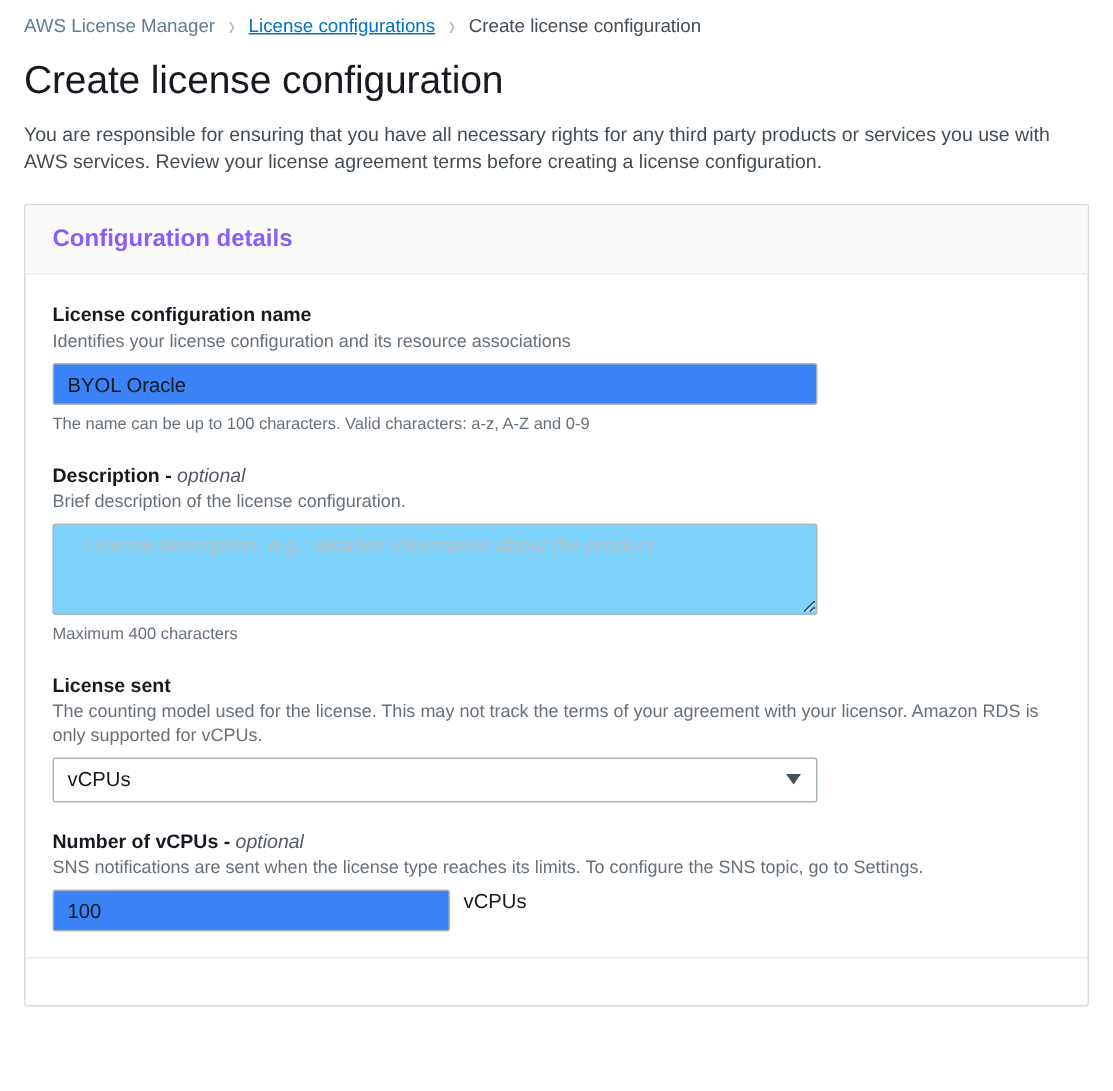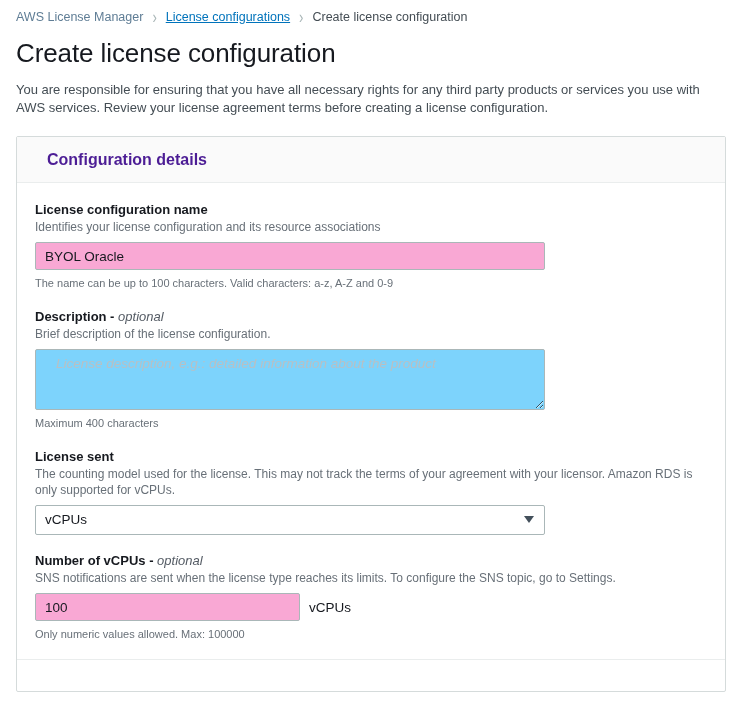--- a/index.html
+++ b/index.html
@@ -75,22 +75,21 @@
     border-radius: 2px;
   }
   .card-header {
     background: #fafafa;
     border-bottom: 1px solid #eaeded;
     padding: 14px 18px 13px 18px;
   }
   .card-header-title {
     font-size: 16px;
     font-weight: bold;
-    color: #4c1d95;
-    margin-left: 12px;
+    color: #8b5cf6;
   }
   .card-body { padding: 18px 18px 0 18px; }
 
   
   .field { margin-bottom: 17px; }
   .field-label {
     font-size: 13px;
     font-weight: bold;
     color: #16191f;
     line-height: 17px;
@@ -115,29 +114,29 @@
   }
 
   input.text-input {
     display: block;
     margin-top: 7px;
     height: 28px;
     padding: 4px 9px;
     font-size: 13.5px;
     font-family: "Liberation Sans", sans-serif;
     color: #16191f;
-    background: #f9a8d4;
+    background: #3b82f6;
     border: 1px solid #aab7b8;
     border-radius: 2px;
     outline: none;
   }
   #name-input { width: 510px; }
   #vcpu-input { width: 265px; }
 
-  .inline-row { display: flex; align-items: center; }
+  .inline-row { display: flex; }
   .inline-row .suffix {
     font-size: 13.5px;
     color: #16191f;
     margin-left: 9px;
     padding-top: 7px;
   }
 
   textarea.text-area {
     display: block;
     margin-top: 7px;
@@ -276,21 +275,20 @@
         </div>
       </div>
 
       <div class="field">
         <div class="field-label"><span>Number of vCPUs - </span><span class="opt">optional</span></div>
         <div class="field-hint">SNS notifications are sent when the license type reaches its limits. To configure the SNS topic, go to Settings.</div>
         <div class="inline-row">
           <input id="vcpu-input" class="text-input" type="text" value="100" style="">
           <span class="suffix">vCPUs</span>
         </div>
-        <div class="field-footnote">Only numeric values allowed. Max: 100000</div>
       </div>
 
 
       <div class="card-divider"></div>
 
       <div class="expander">
         
         
       </div>
 

